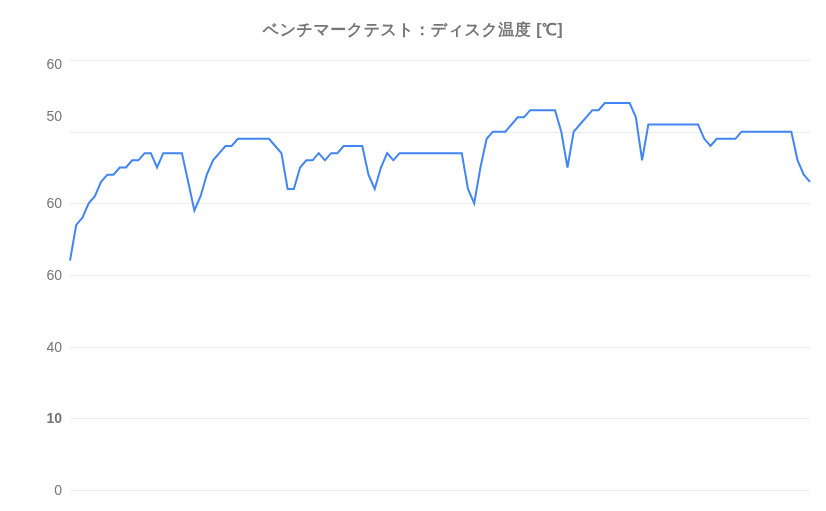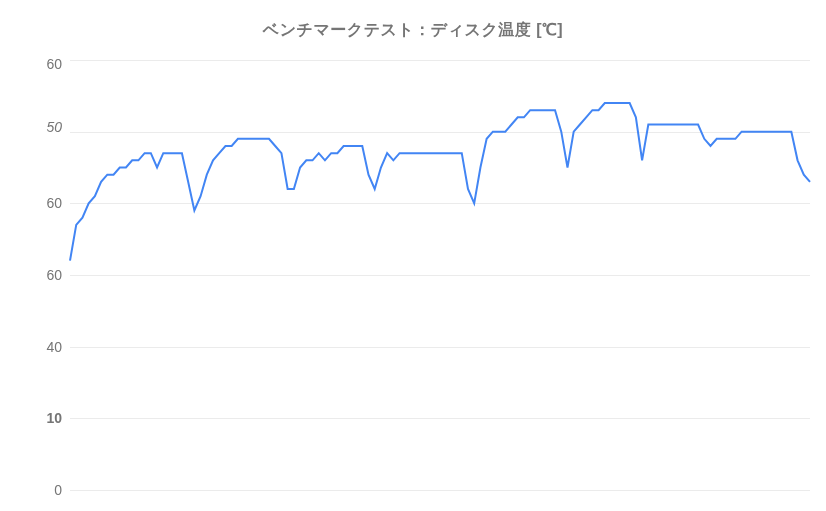--- a/index.html
+++ b/index.html
@@ -79,16 +79,16 @@
       <div class="gridline" style="top: 430px;"></div>
 
     <svg class="series" preserveAspectRatio="none" viewBox="0 0 740 430">
       <path class="series-path" d="M0.00 200.67 L6.22 164.83 L12.44 157.67 L18.66 143.33 L24.87 136.17 L31.09 121.83 L37.31 114.67 L43.53 114.67 L49.75 107.50 L55.97 107.50 L62.18 100.33 L68.40 100.33 L74.62 93.17 L80.84 93.17 L87.06 107.50 L93.28 93.17 L99.50 93.17 L105.71 93.17 L111.93 93.17 L118.15 121.83 L124.37 150.50 L130.59 136.17 L136.81 114.67 L143.03 100.33 L149.24 93.17 L155.46 86.00 L161.68 86.00 L167.90 78.83 L174.12 78.83 L180.34 78.83 L186.55 78.83 L192.77 78.83 L198.99 78.83 L205.21 86.00 L211.43 93.17 L217.65 129.00 L223.87 129.00 L230.08 107.50 L236.30 100.33 L242.52 100.33 L248.74 93.17 L254.96 100.33 L261.18 93.17 L267.39 93.17 L273.61 86.00 L279.83 86.00 L286.05 86.00 L292.27 86.00 L298.49 114.67 L304.71 129.00 L310.92 107.50 L317.14 93.17 L323.36 100.33 L329.58 93.17 L335.80 93.17 L342.02 93.17 L348.24 93.17 L354.45 93.17 L360.67 93.17 L366.89 93.17 L373.11 93.17 L379.33 93.17 L385.55 93.17 L391.76 93.17 L397.98 129.00 L404.20 143.33 L410.42 107.50 L416.64 78.83 L422.86 71.67 L429.08 71.67 L435.29 71.67 L441.51 64.50 L447.73 57.33 L453.95 57.33 L460.17 50.17 L466.39 50.17 L472.61 50.17 L478.82 50.17 L485.04 50.17 L491.26 71.67 L497.48 107.50 L503.70 71.67 L509.92 64.50 L516.13 57.33 L522.35 50.17 L528.57 50.17 L534.79 43.00 L541.01 43.00 L547.23 43.00 L553.45 43.00 L559.66 43.00 L565.88 57.33 L572.10 100.33 L578.32 64.50 L584.54 64.50 L590.76 64.50 L596.97 64.50 L603.19 64.50 L609.41 64.50 L615.63 64.50 L621.85 64.50 L628.07 64.50 L634.29 78.83 L640.50 86.00 L646.72 78.83 L652.94 78.83 L659.16 78.83 L665.38 78.83 L671.60 71.67 L677.82 71.67 L684.03 71.67 L690.25 71.67 L696.47 71.67 L702.69 71.67 L708.91 71.67 L715.13 71.67 L721.34 71.67 L727.56 100.33 L733.78 114.67 L740.00 121.83 " stroke="#4285f4"></path>
     </svg>
   <div class="y-tick-label" style="top: 430px;">0</div>
       <div class="y-tick-label" style="top: 358.333px; font-weight: bold;">10</div>
       <div class="y-tick-label" style="top: 286.667px;">40</div>
       <div class="y-tick-label" style="top: 215px;">60</div>
       <div class="y-tick-label" style="top: 143.333px;">60</div>
-      <div class="y-tick-label" style="top: 67px; font-style: italic;">50</div>
+      <div class="y-tick-label" style="top: 56px;">50</div>
       <div class="y-tick-label" style="top: 4px;">60</div>
     </div>
 </div>
 
 </body></html>

